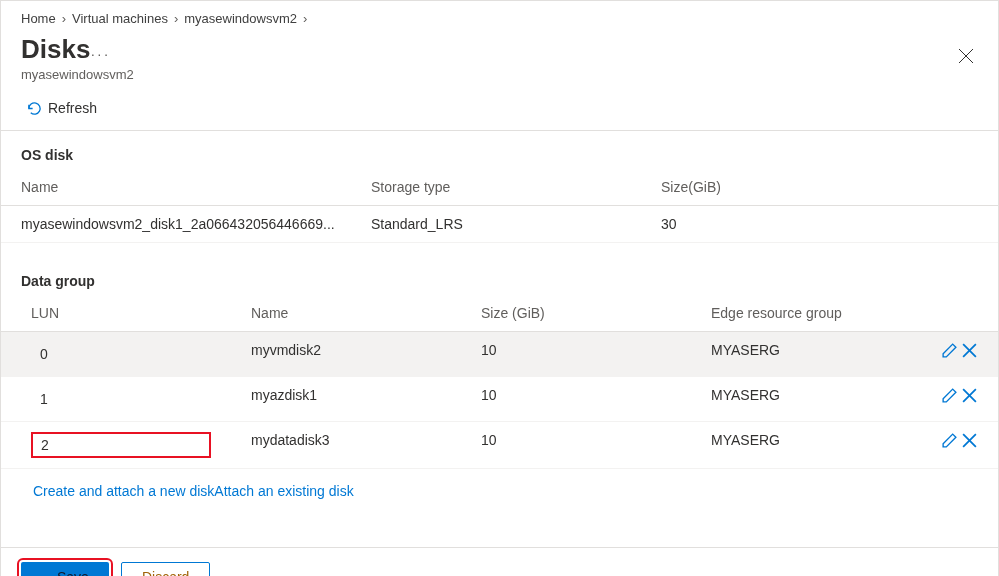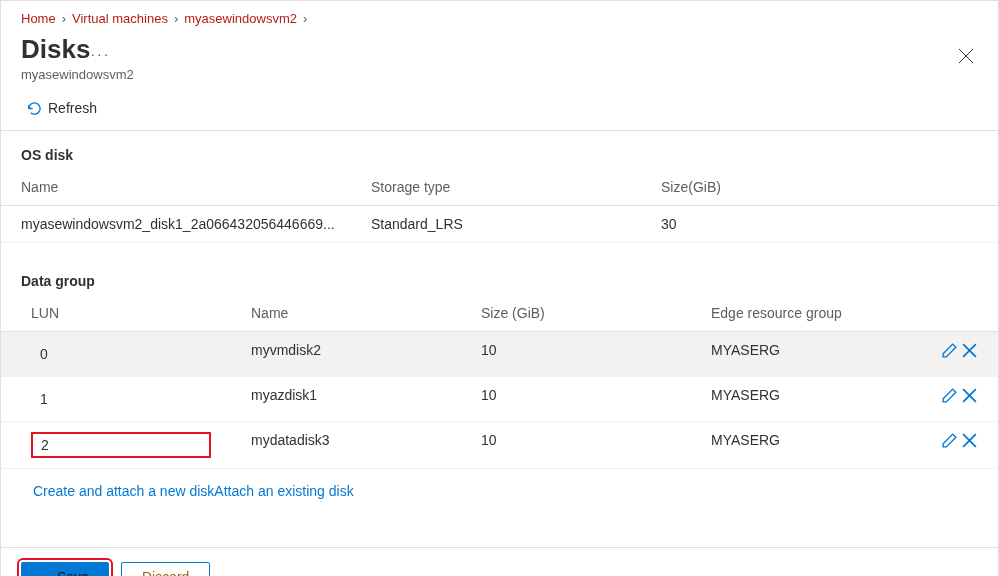--- a/index.html
+++ b/index.html
@@ -15,21 +15,21 @@
 
   .breadcrumb {
     padding: 10px 20px 4px 20px;
     font-size: 13px;
     display: flex;
     align-items: center;
     gap: 4px;
     color: #605e5c;
     border-top: 1px solid #e1dfdd;
   }
-  .breadcrumb a { color: #b91c1c; text-decoration: none; cursor: pointer; }
+  .breadcrumb a { color: #404040; text-decoration: none; cursor: pointer; }
   .breadcrumb .sep { color: #605e5c; padding: 0 2px; }
 
   .header {
     display: flex;
     align-items: flex-start;
     padding: 4px 20px 6px 20px;
   }
   .header-left { flex: 1; }
   .title-row { display: flex; align-items: center; gap: 0; }
   .title { font-size: 26px; font-weight: 600; color: #323130; margin: 0; }

